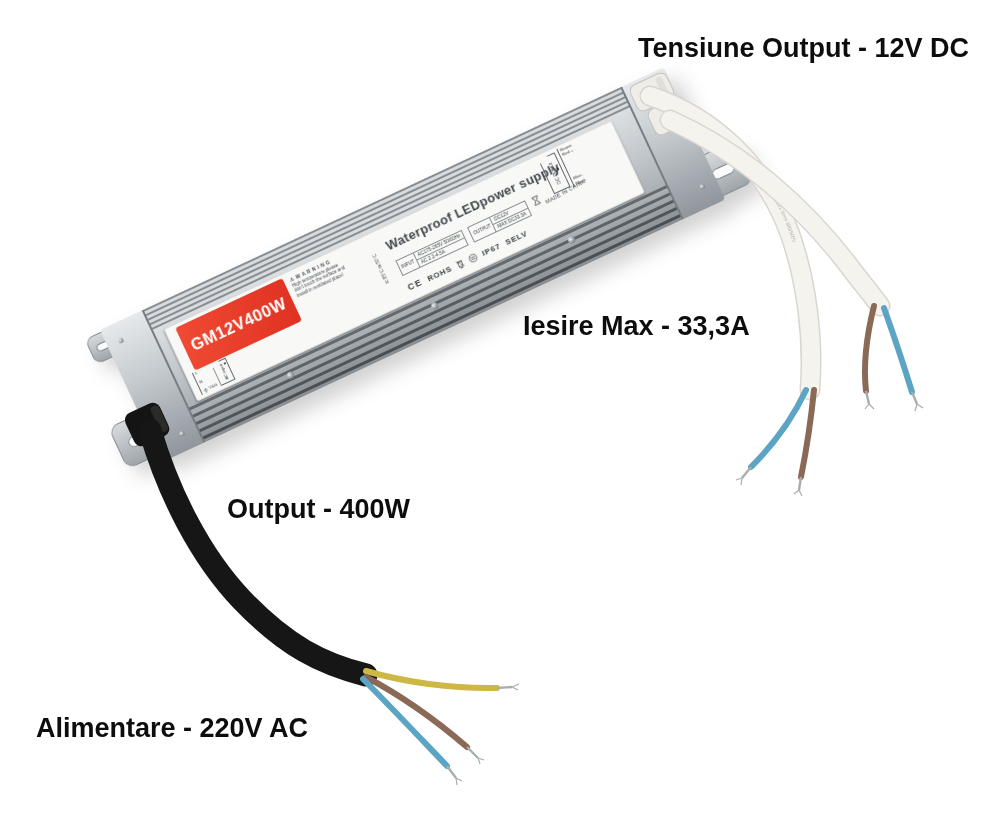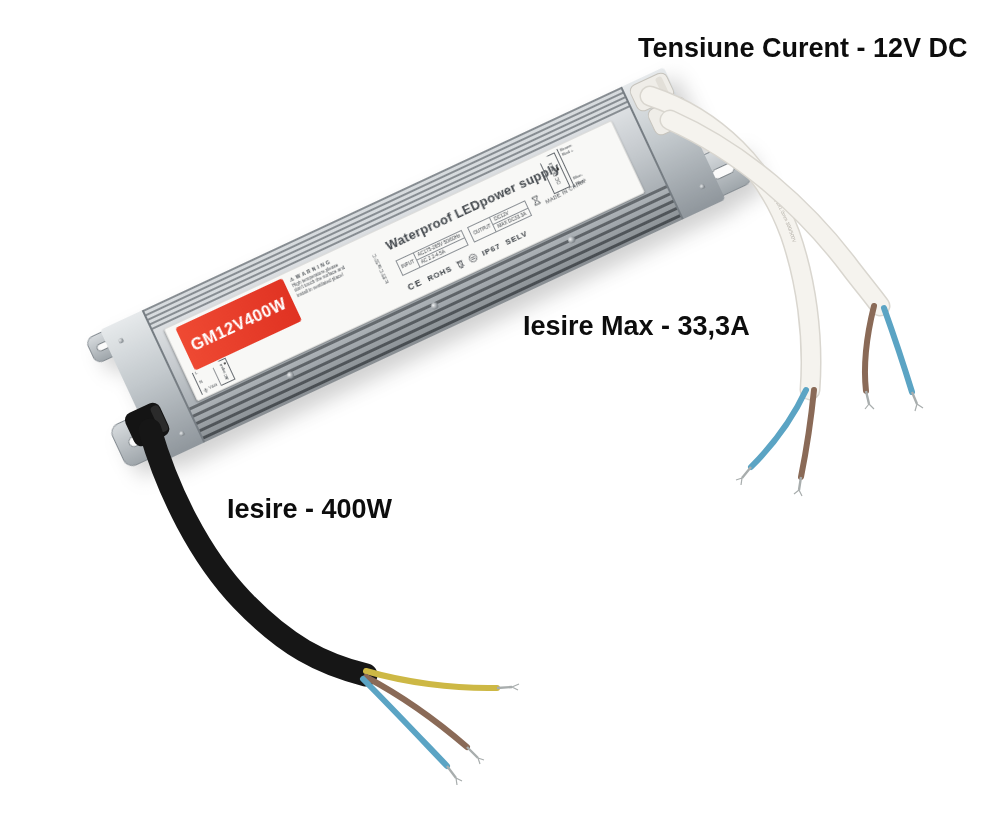--- a/index.html
+++ b/index.html
@@ -239,17 +239,18 @@
         <path d="M742 478 l-6 2 M742 478 l-1 7" stroke-width="1.2"></path>
       <path d="M801 477 L799 490" stroke-width="2.4"></path>
         <path d="M799 490 l-5 4 M799 490 l3 6" stroke-width="1.2"></path>
       <path d="M866 391 L869 404" stroke-width="2.4"></path>
         <path d="M869 404 l-4 5 M869 404 l5 5" stroke-width="1.2"></path>
       <path d="M912 392 L917 404" stroke-width="2.4"></path>
         <path d="M917 404 l-2 7 M917 404 l6 4" stroke-width="1.2"></path>
     </g>
   </svg>
 
-  <div class="annotation" style="left:638px;top:33px;">Tensiune Curent - 12V DC</div>
+  <div class="annotation" style="left:638px;top:33px;">Tensiune Output - 12V DC</div>
   <div class="annotation" style="left:523px;top:311px;">Iesire Max - 33,3A</div>
-  <div class="annotation" style="left:227px;top:494px;">Iesire - 400W</div>
+  <div class="annotation" style="left:227px;top:494px;">Output - 400W</div>
+  <div class="annotation" style="left:36px;top:713px;">Alimentare - 220V AC</div>
 
 </div>
 
 </body></html>

